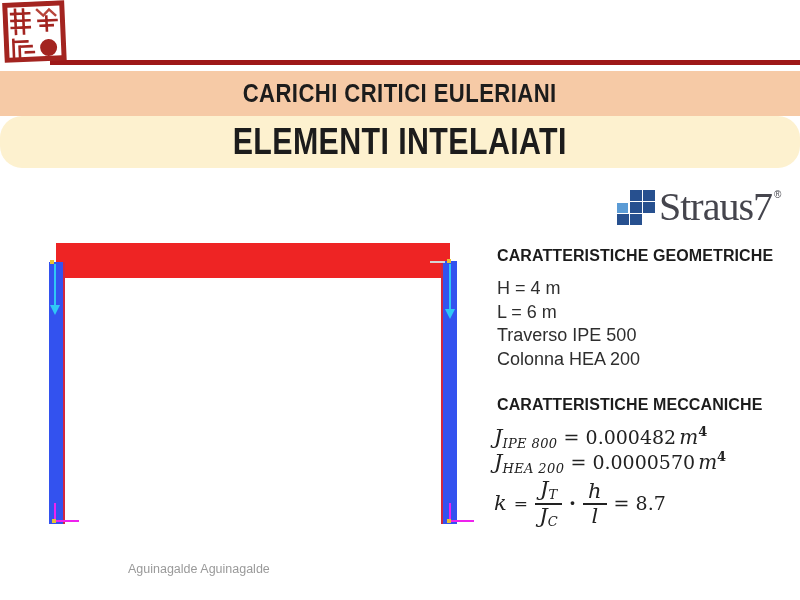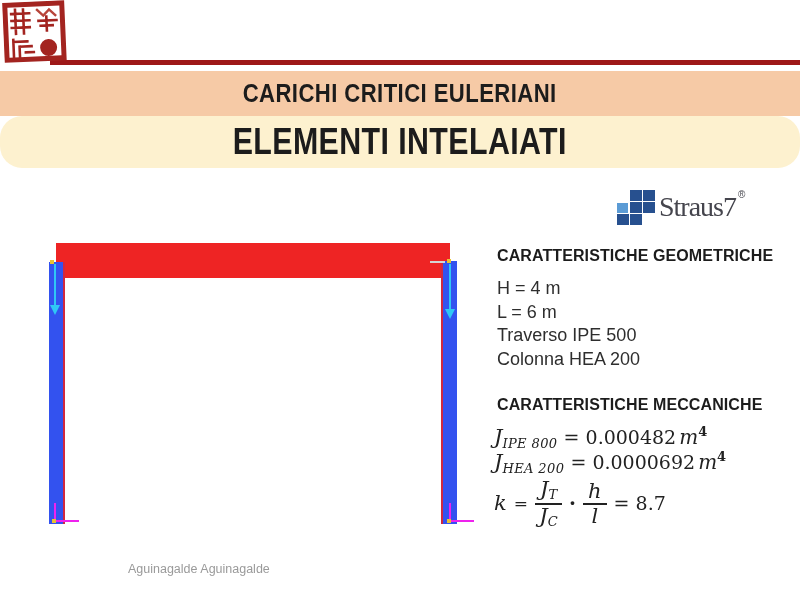--- a/index.html
+++ b/index.html
@@ -45,21 +45,21 @@
   .node{width:4px;height:4px;background:var(--node-yellow);z-index:5;}
   .nd-tl{left:50px;top:260px;} .nd-tr{left:447px;top:259px;}
   .nd-bl{left:52px;top:519px;} .nd-br{left:447px;top:519px;}
   .sup-v{width:2px;height:19px;top:503px;background:var(--support-magenta);z-index:4;}
   .sup-h{width:24px;height:2px;top:520px;background:var(--support-magenta);z-index:3;}
   .sv-l{left:54px;} .sh-l{left:55px;} .sv-r{left:449px;} .sh-r{left:450px;}
 
   
   .straus{left:617px;top:189px;display:flex;align-items:flex-start;z-index:2;}
   .straus .sq-dark{fill:var(--logo-dark-blue);} .straus .sq-light{fill:var(--logo-light-blue);}
-  .straus .name{font-family:"Liberation Serif",serif;font-size:28px;color:var(--straus-text);
+  .straus .name{font-family:"Liberation Serif",serif;font-size:40px;color:var(--straus-text);
     line-height:36px;margin-left:2px;letter-spacing:-1px;}
   .straus .reg{font-size:10px;color:var(--straus-text);vertical-align:14px;margin-left:2px;}
 
   
   .sec-title{font-size:16px;font-weight:bold;color:var(--text-dark);letter-spacing:0.1px;white-space:nowrap;}
   .geom-title{left:497px;top:247px;}
   .geom-lines{left:497px;top:277px;font-size:18px;color:#2e2e2e;line-height:23.5px;white-space:nowrap;}
   .mech-title{left:497px;top:396px;}
 
   .formula{font-family:"DejaVu Serif",serif;color:#222;white-space:nowrap;}
@@ -148,21 +148,21 @@
   <div>Colonna HEA 200</div>
 </div>
 
 <div class="abs sec-title mech-title">CARATTERISTICHE MECCANICHE</div>
 
 <div class="abs formula f1">
   <span class="fsym">J</span><span class="fsub">IPE 800</span><span class="fmid"> = 0.000482</span><span class="funit">m</span><span class="fsup">4</span>
 </div>
 
 <div class="abs formula f2">
-  <span class="fsym">J</span><span class="fsub">HEA 200</span><span class="fmid"> = 0.0000692</span><span class="funit">m</span><span class="fsup">4</span>
+  <span class="fsym">J</span><span class="fsub">HEA 200</span><span class="fmid"> = 0.0000570</span><span class="funit">m</span><span class="fsup">4</span>
 </div>
 
 <div class="abs kline">
   <span class="ksym">k</span>
   <span class="keq">=</span>
   <span class="frac">
     <span class="num"><span class="fv">J</span><span class="fvs">T</span></span>
     <span class="den"><span class="fv">J</span><span class="fvs">C</span></span>
   </span>
   <span class="kdot">·</span>

